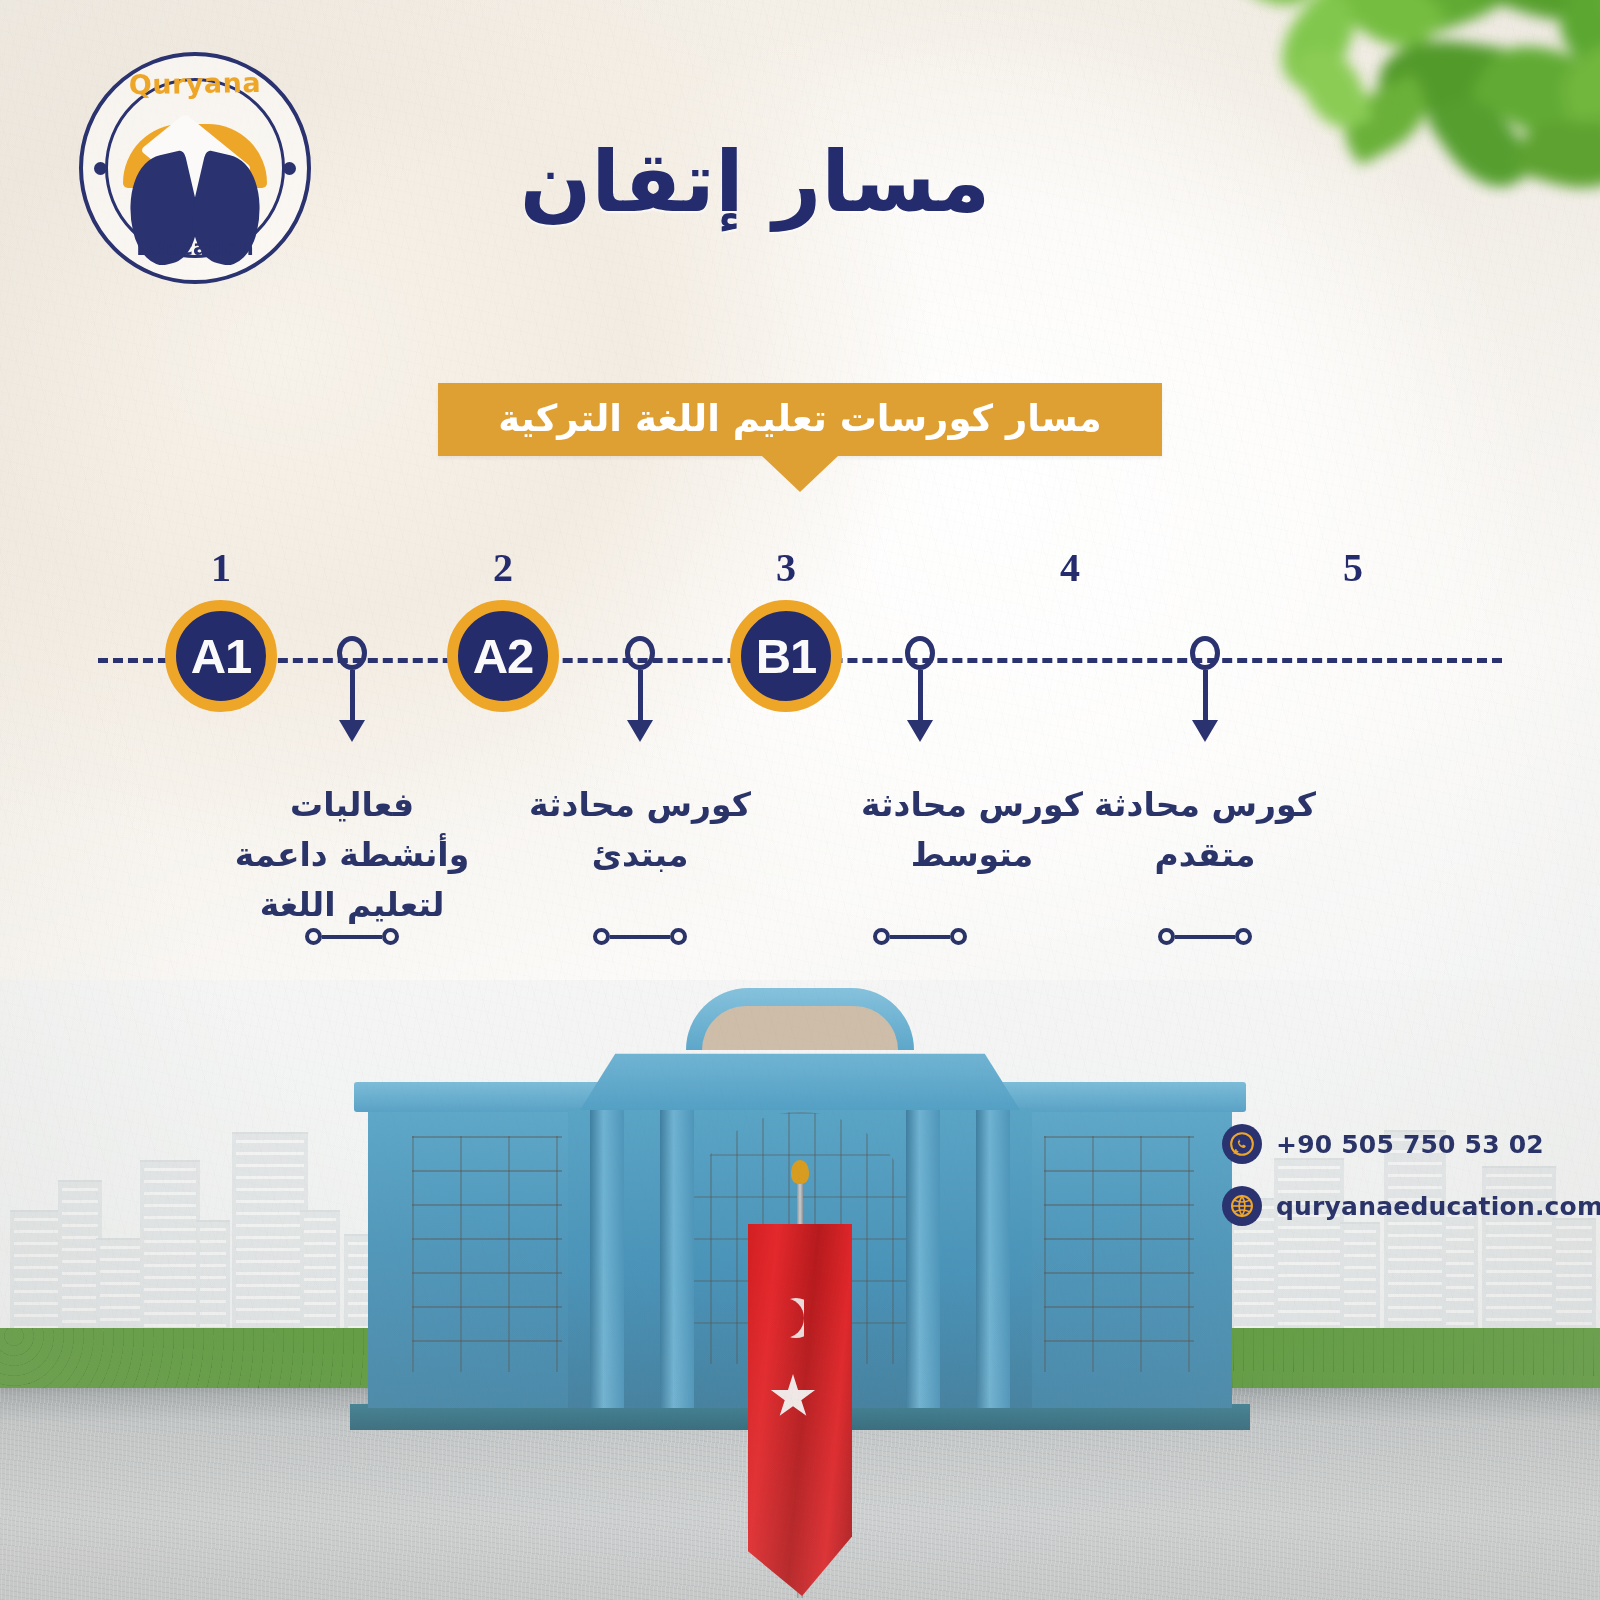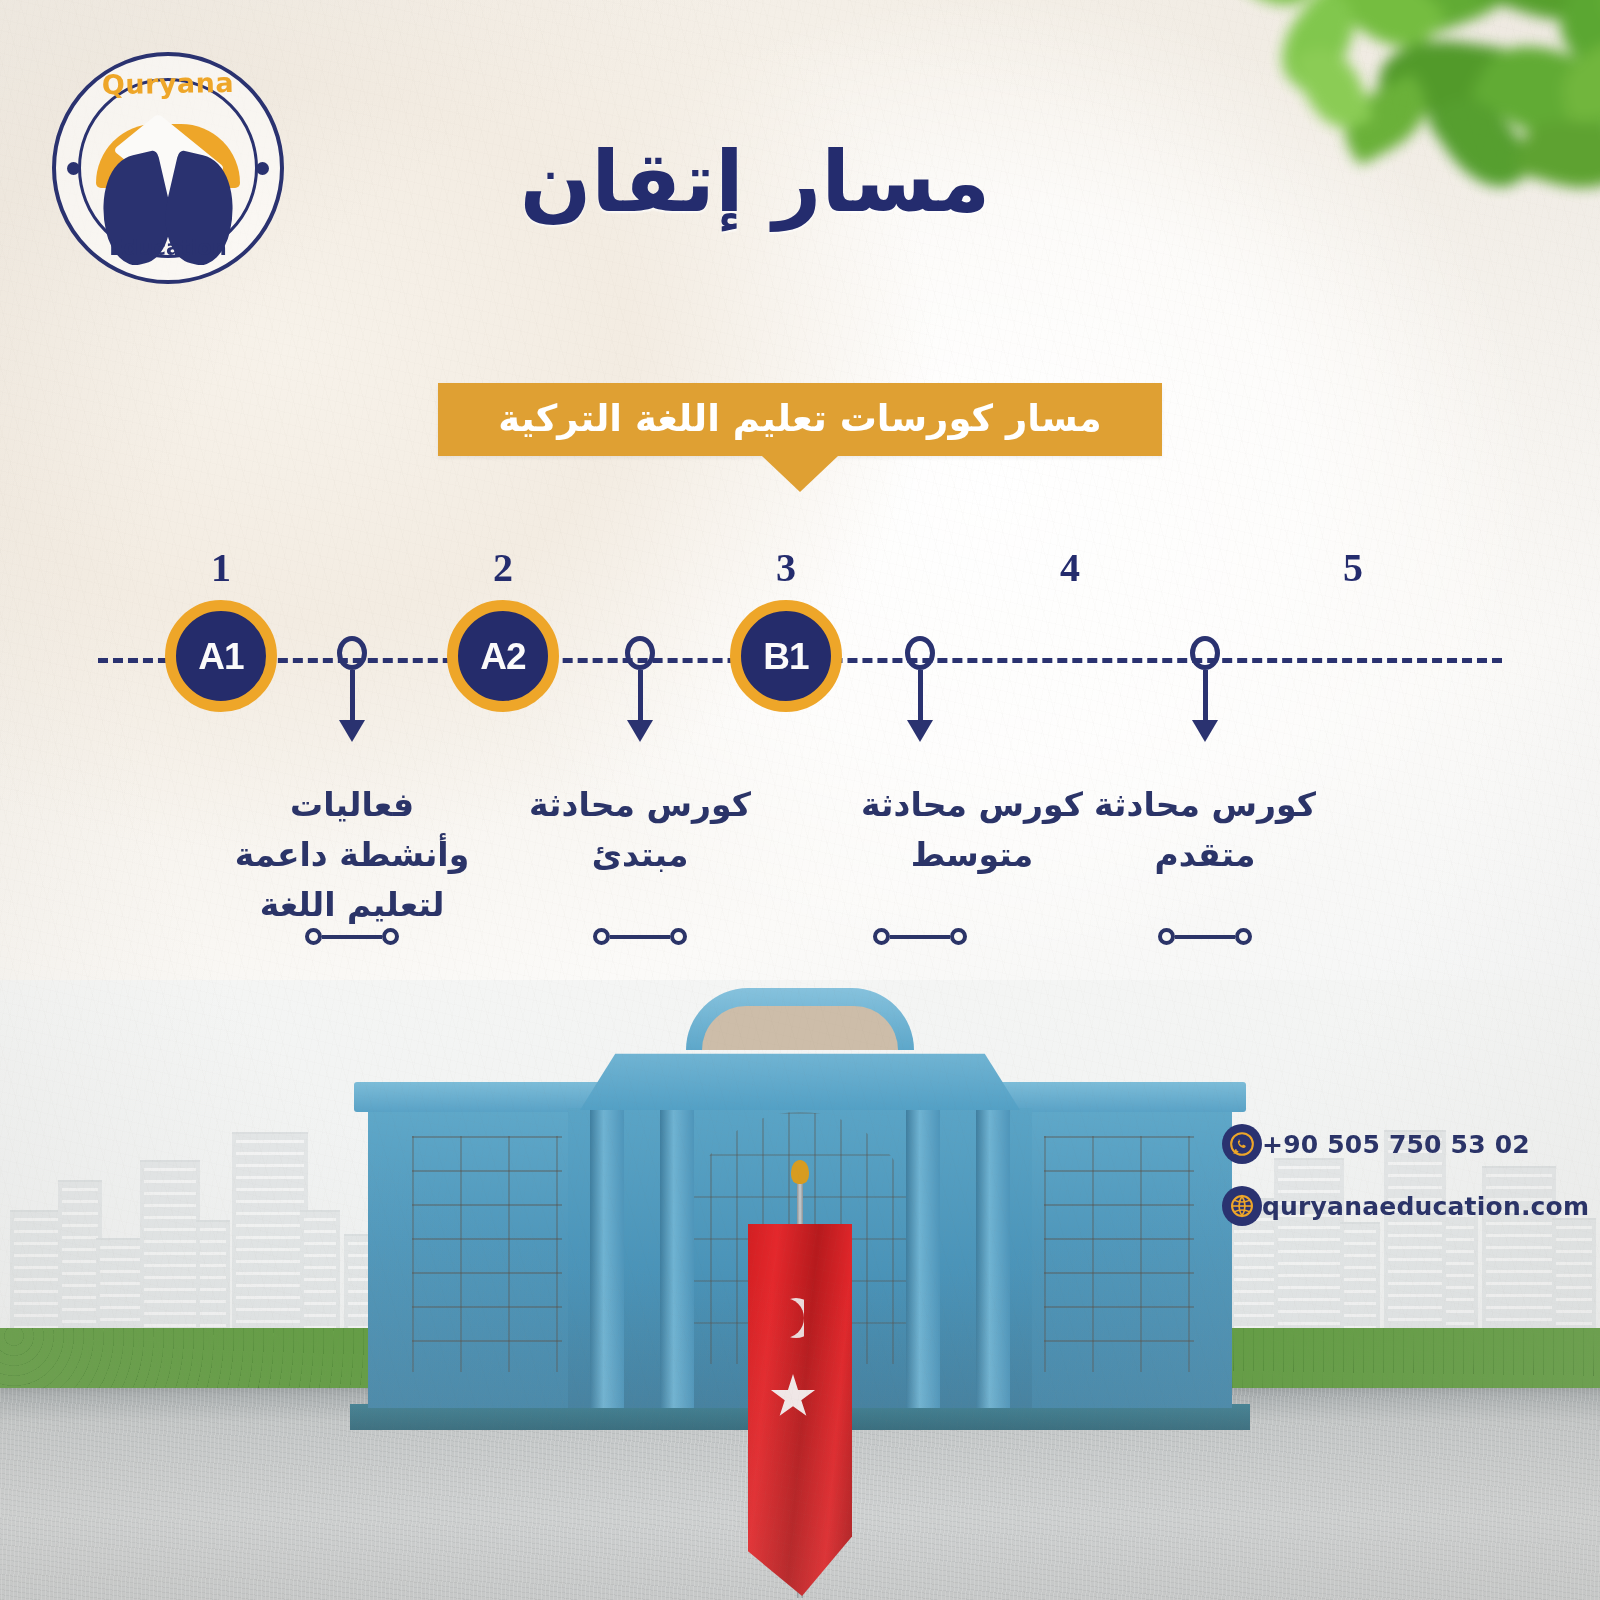--- a/index.html
+++ b/index.html
@@ -27,21 +27,21 @@
   .vignette{
     position:absolute;inset:0;pointer-events:none;
     background:radial-gradient(ellipse 1200px 1100px at 50% 42%, rgba(255,255,255,0) 55%, rgba(190,185,178,.18) 100%);
   }
 
   
   .foliage{position:absolute;top:-70px;right:-40px;width:560px;height:330px;filter:blur(7px);opacity:.95;}
   .leaf{position:absolute;background:#5fae2e;border-radius:60% 10% 60% 10%;}
 
   
-  .logo{position:absolute;left:52px;top:52px;width:232px;height:232px;}
+  .logo{position:absolute;left:79px;top:52px;width:232px;height:232px;}
   .logo-outer{
     position:absolute;inset:0;border-radius:50%;
     border:4px solid #2a3270;background:rgba(255,255,255,.55);
   }
   .logo-inner-ring{
     position:absolute;left:26px;top:26px;right:26px;bottom:26px;
     border-radius:50%;border:3px solid #2a3270;
   }
   .logo-dot{position:absolute;width:13px;height:13px;border-radius:50%;background:#2a3270;top:50%;margin-top:-6px;}
   .logo-dot.l{left:15px;} .logo-dot.r{right:15px;}
@@ -101,21 +101,21 @@
     font-size:40px;font-weight:bold;color:#242c6e;line-height:1;margin-bottom:12px;
     font-family:"Liberation Serif",serif;
   }
   .node-circle{
     width:112px;height:112px;border-radius:50%;
     background:#252c6b;border:11px solid #eea629;
     margin:0 auto;display:flex;align-items:center;justify-content:center;
     box-sizing:border-box;
   }
   .node-circle span{
-    color:#fbfafa;font-size:37px;font-weight:bold;line-height:1;
+    color:#fbfafa;font-size:49px;font-weight:bold;line-height:1;
     font-family:"Liberation Sans",sans-serif;letter-spacing:-1px;
   }
   .connector{position:absolute;top:88px;width:60px;margin-left:-30px;}
   .conn-ring{
     width:30px;height:34px;border:5px solid #2a3270;border-radius:50%;
     margin:0 auto;background:transparent;box-sizing:border-box;
   }
   .conn-stem{width:5px;height:50px;background:#2a3270;margin:0 auto;}
   .conn-arrow{
     width:0;height:0;margin:0 auto;
@@ -215,21 +215,21 @@
     clip-path:polygon(0% 0%, 100% 0%, 100% 84%, 52% 100%, 0% 88%);
     box-shadow:-3px 0 7px rgba(0,0,0,.12);}
   .flag-star{position:absolute;left:22px;top:150px;width:46px;height:46px;background:#f4f4f4;
     clip-path:polygon(50% 0%,61% 35%,98% 35%,68% 57%,79% 91%,50% 70%,21% 91%,32% 57%,2% 35%,39% 35%);
     opacity:.95;}
   .flag-crescent{position:absolute;left:16px;top:74px;width:40px;height:40px;border-radius:50%;
     box-shadow:12px 0 0 0 #f0f0f0;opacity:.9;clip-path:inset(0 0 0 0);}
 
   
   .contact{position:absolute;left:1222px;top:1124px;width:330px;direction:ltr;text-align:left;}
-  .crow{display:flex;align-items:center;margin-bottom:22px;}
+  .crow{display:flex;align-items:center;gap:14px;margin-bottom:22px;}
   .cicon{
     flex:none;width:40px;height:40px;border-radius:50%;background:#2a3270;
     display:flex;align-items:center;justify-content:center;
   }
   .cicon svg{display:block;}
   .ctext{font-size:25px;font-weight:600;color:#2b3468;letter-spacing:.2px;
          font-family:"DejaVu Sans","Liberation Sans",sans-serif;}
 </style>
 </head>
 <body>

